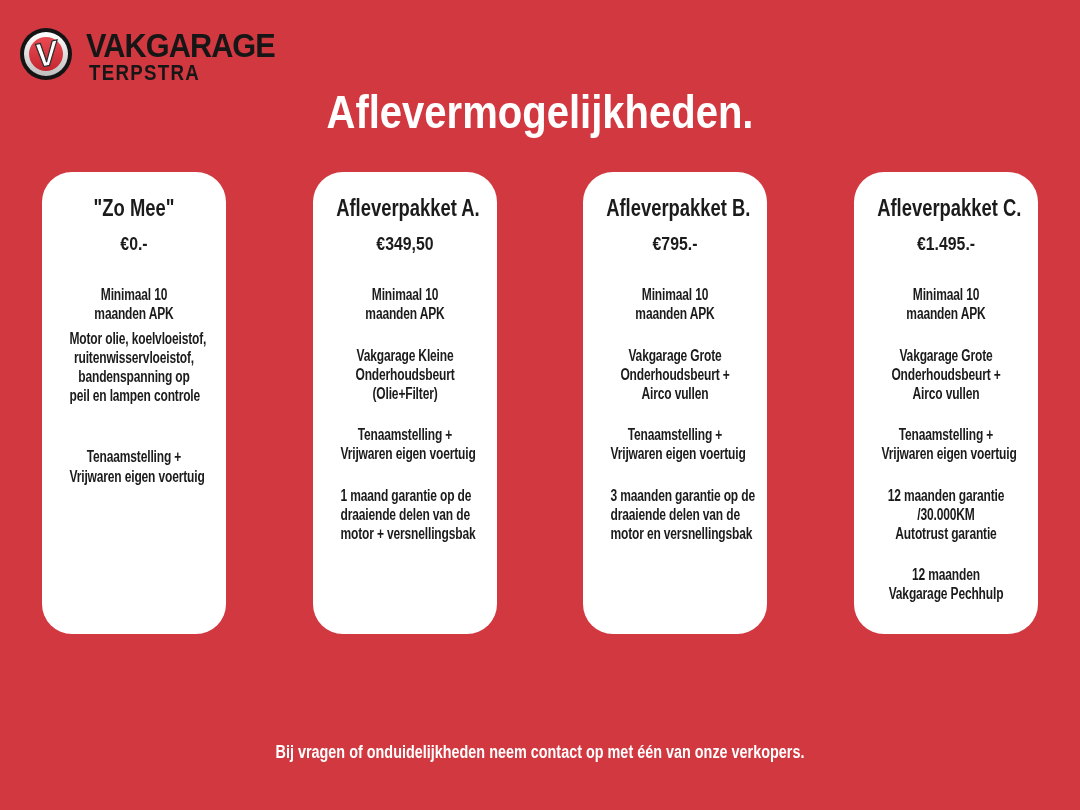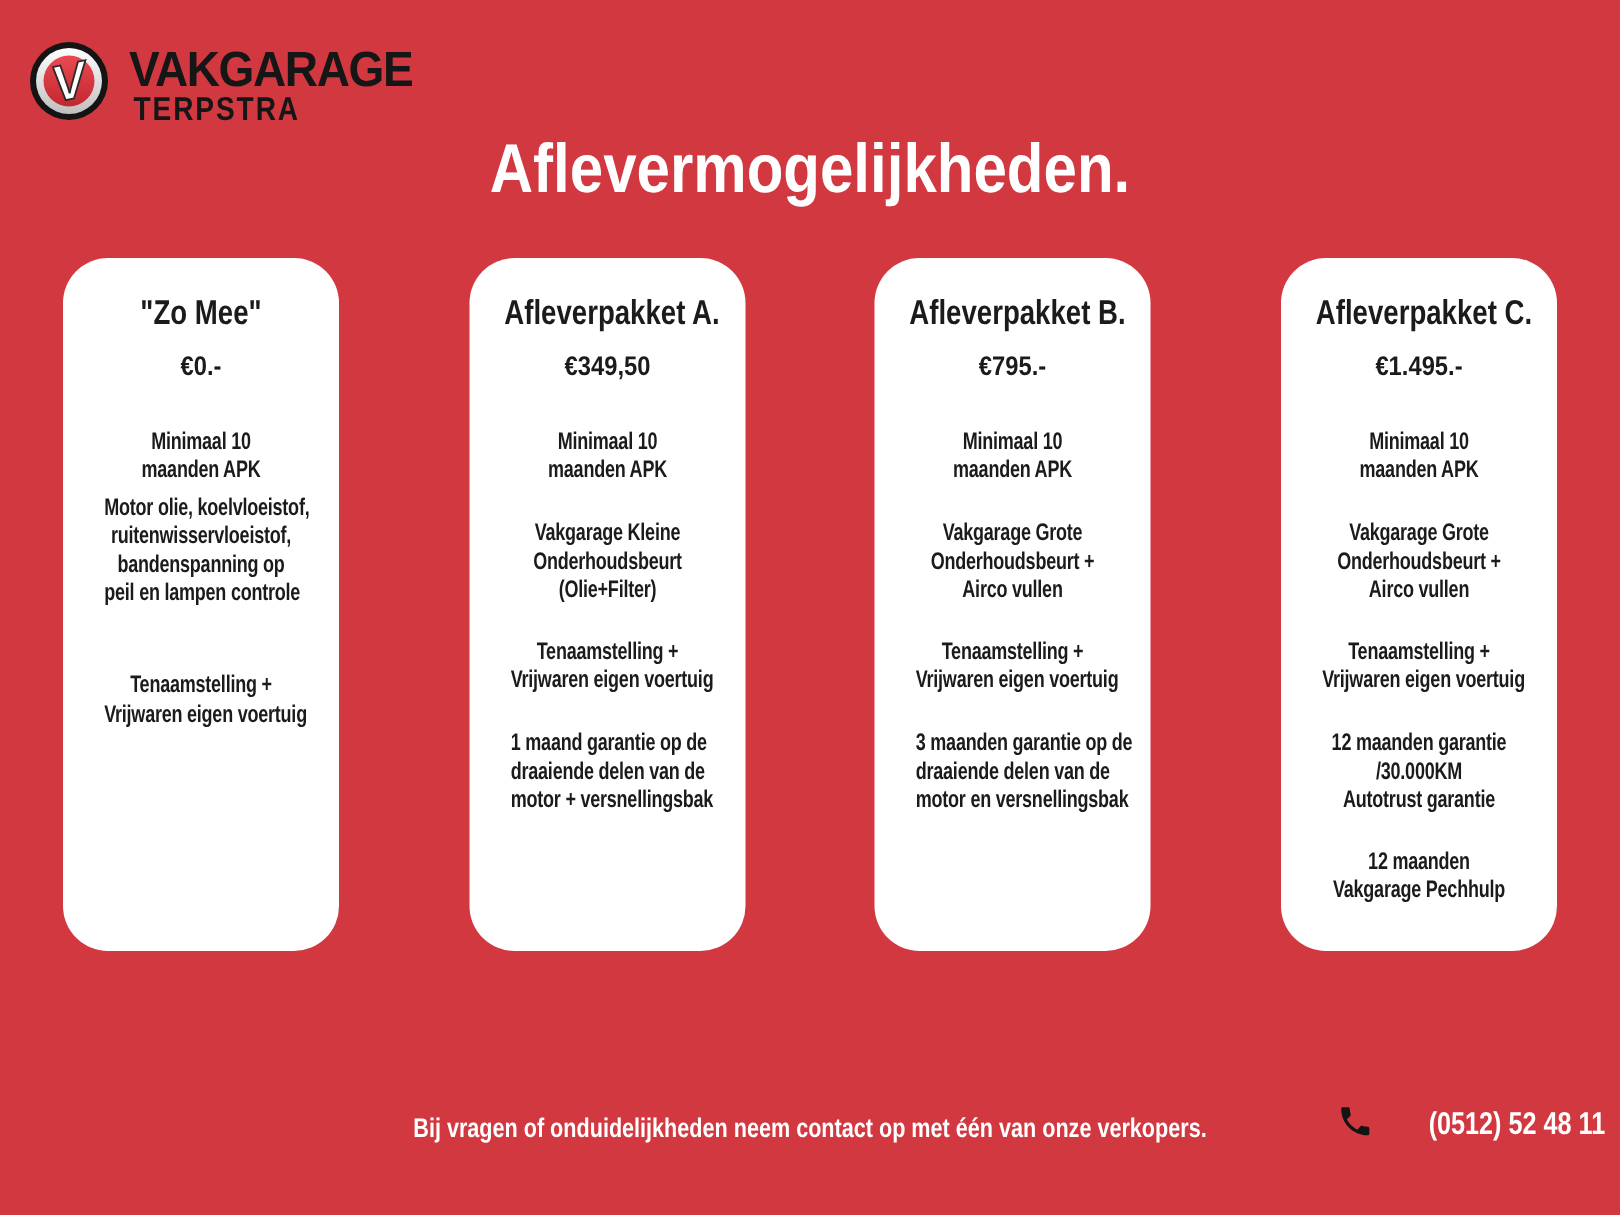--- a/index.html
+++ b/index.html
@@ -153,21 +153,13 @@
 Autotrust garantie</p>
     <p class="block">12 maanden
 Vakgarage Pechhulp</p>
   </article>
 
 </div>
 
 <div class="footer-note">Bij vragen of onduidelijkheden neem contact op met één van onze verkopers.</div>
 
 <div class="contact">
-  <div class="contact-row">
-    <span>
-      <svg width="25" height="25" viewBox="0 0 24 24">
-        <path fill="#141414" d="M6.62 10.79c1.44 2.83 3.76 5.14 6.59 6.59l2.2-2.2c.27-.27.67-.36 1.02-.24 1.12.37 2.33.57 3.57.57.55 0 1 .45 1 1V20c0 .55-.45 1-1 1-9.39 0-17-7.61-17-17 0-.55.45-1 1-1h3.5c.55 0 1 .45 1 1 0 1.25.2 2.45.57 3.57.11.35.03.74-.25 1.02l-2.2 2.2z"></path>
-      </svg>
-    </span>
-    <span class="contact-text">(0512) 52 48 11</span>
-  </div>
 </div>
 
 </body></html>

